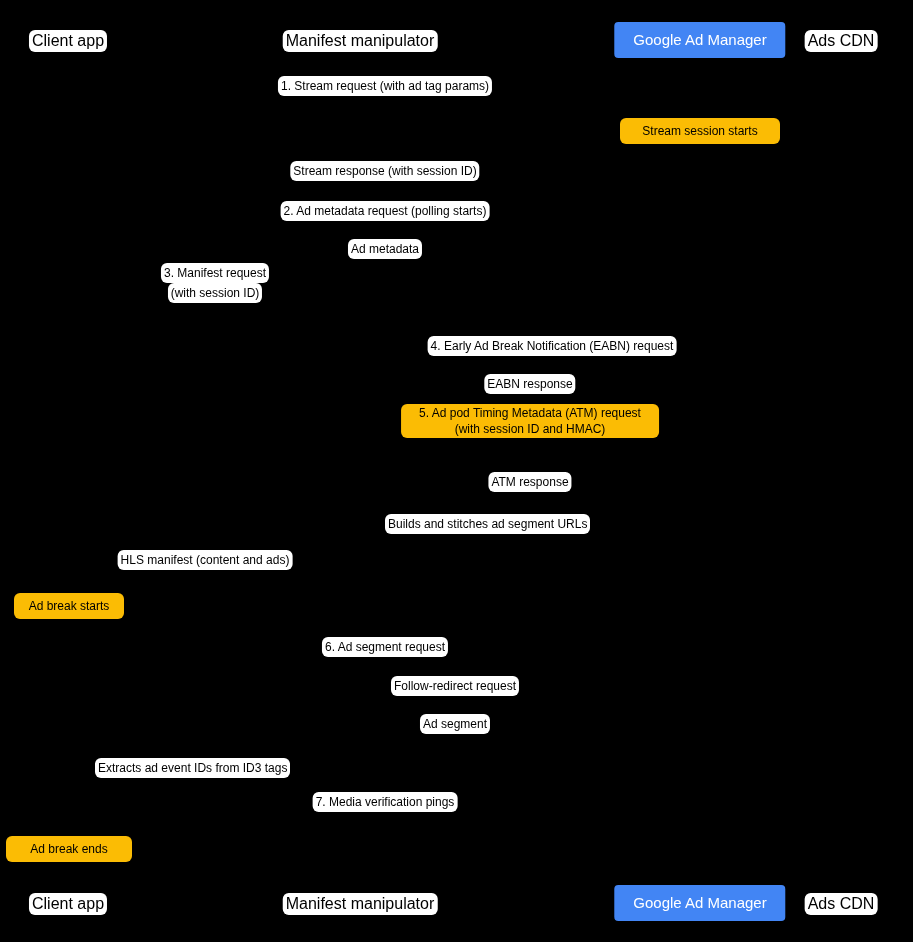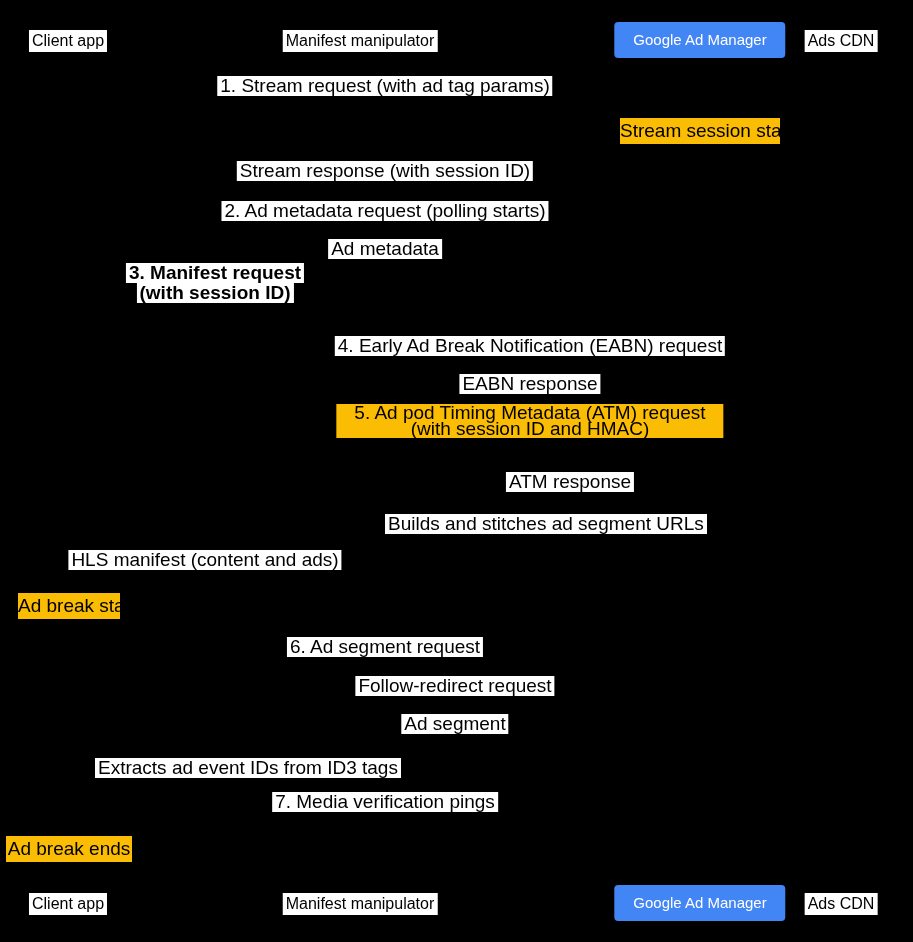--- a/index.html
+++ b/index.html
@@ -1,15 +1,15 @@
 <!DOCTYPE html>
 <html style="--bg: #000000; --msg-bg: #ffffff; --msg-text: #000000; --note-bg: #fbbc04; --note-text: #000000; --hl-bg: #4285f4; --hl-text: #ffffff;"><head>
 <meta charset="utf-8">
 <style>
-  * { box-sizing: border-box; }
+  * { box-sizing: border-box; border-radius: 6px; }
   html, body { margin: 0; padding: 0; }
   body {
     background: #000;
     font-family: "Liberation Sans", "DejaVu Sans", sans-serif;
   }
   #canvas {
     position: relative;
     width: 913px;
     height: 942px;
     background: var(--bg, #000);
@@ -38,21 +38,21 @@
   .actor.highlight {
     background: var(--hl-bg, #4285f4);
     color: var(--hl-text, #fff);
     font-size: 15px;
     line-height: 36px;
     padding: 0 19px;
     border-radius: 4px;
   }
   .event {
     position: absolute;
-    font-size: 19px;
+    font-size: 12px;
     color: var(--msg-text, #000);
   }
   .event.message, .event.note, .event.yellow-message { transform: translateX(-50%); }
   .event.message .line, .event.self .line {
     display: table;
     margin: 0 auto;
     background: var(--msg-bg, #fff);
     padding: 0 3px;
     line-height: 20px;
     white-space: nowrap;
@@ -99,44 +99,44 @@
     </div>
     <div class="event note" style="left: 700px; top: 118px; width: 160px;">
       <div class="line">Stream session starts</div>
     </div>
     <div class="event message" style="left: 385px; top: 201px;">
       <div class="line">2. Ad metadata request (polling starts)</div>
     </div>
     <div class="event message" style="left: 385px; top: 239px;">
       <div class="line">Ad metadata</div>
     </div>
-    <div class="event message" style="left: 215px; top: 263px; font-weight: bold;">
+    <div class="event message" style="left: 215px; top: 263px;">
       <div class="line">3. Manifest request</div>
       <div class="line">(with session ID)</div>
     </div>
-    <div class="event message" style="left: 530px; top: 336px;">
+    <div class="event message" style="left: 552px; top: 336px;">
       <div class="line">4. Early Ad Break Notification (EABN) request</div>
     </div>
     <div class="event message" style="left: 530px; top: 374px;">
       <div class="line">EABN response</div>
     </div>
     <div class="event yellow-message" style="left: 530px; top: 404px;">
       <div class="line">5. Ad pod Timing Metadata (ATM) request</div>
       <div class="line">(with session ID and HMAC)</div>
     </div>
-    <div class="event message" style="left: 530px; top: 472px; margin-left: 40px;">
+    <div class="event message" style="left: 530px; top: 472px;">
       <div class="line">ATM response</div>
     </div>
     <div class="event self" style="left: 385px; top: 514px;">
       <div class="line">Builds and stitches ad segment URLs</div>
     </div>
     <div class="event message" style="left: 205px; top: 550px;">
       <div class="line">HLS manifest (content and ads)</div>
     </div>
-    <div class="event note" style="left: 69px; top: 593px; width: 102px;">
+    <div class="event note" style="left: 69px; top: 593px; width: 110px;">
       <div class="line">Ad break starts</div>
     </div>
     <div class="event message" style="left: 385px; top: 637px;">
       <div class="line">6. Ad segment request</div>
     </div>
     <div class="event message" style="left: 455px; top: 676px;">
       <div class="line">Follow-redirect request</div>
     </div>
     <div class="event message" style="left: 455px; top: 714px;">
       <div class="line">Ad segment</div>

